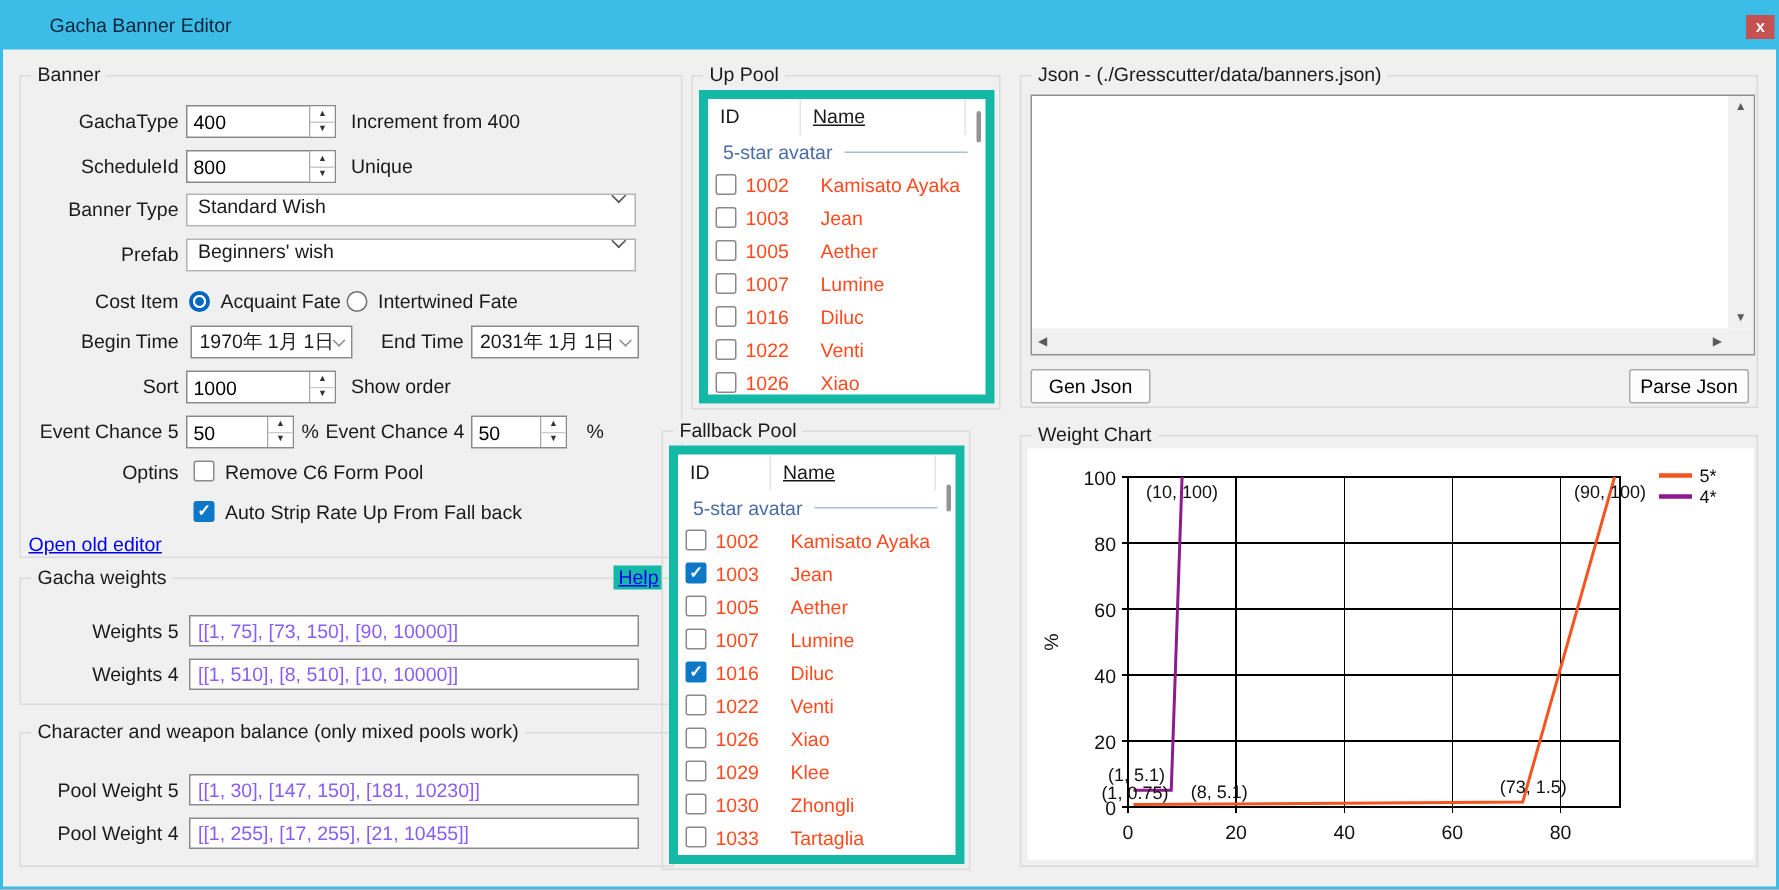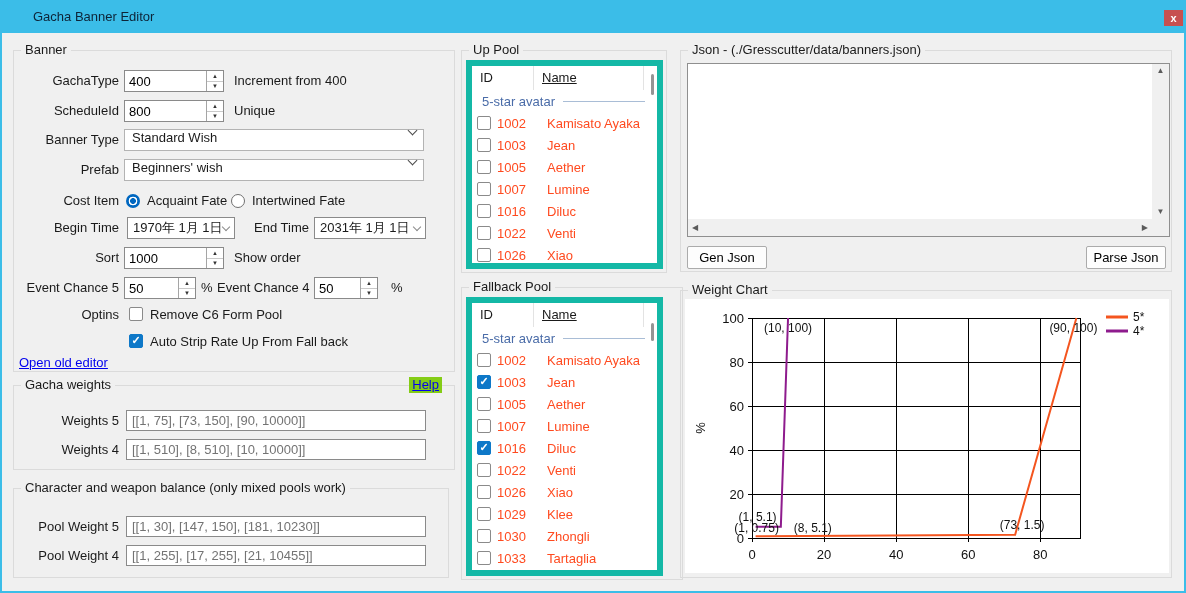--- a/index.html
+++ b/index.html
@@ -9,36 +9,36 @@
   #window { position:relative; width:1186px; height:593px; background:#F0F0F0; overflow:hidden; }
   .win-border { position:absolute; inset:0; border:2px solid #3BBDE8; border-top:none; pointer-events:none; z-index:60; }
 
   .titlebar { position:absolute; left:0; top:0; width:100%; height:33px; background:#3BBDE8; z-index:40; }
   .title { position:absolute; left:33px; top:0; line-height:33px; color:#0D2438; }
   .close-btn { position:absolute; right:3px; top:10px; width:19px; height:16px; background:#C75050; color:#fff;
                border:none; font-family:inherit; font-size:11px; font-weight:bold; line-height:15px; text-align:center; cursor:pointer; }
 
   .group { position:absolute; border:1px solid #DBDBDB; }
   .group-label { position:absolute; top:-9px; left:7px; background:#F0F0F0; padding:0 4px; line-height:16px; white-space:nowrap; }
-  .group-link { position:absolute; top:-9px; right:12px; background:#84cc16; padding:0 3px; line-height:16px; }
+  .group-link { position:absolute; top:-9px; right:12px; background:#14b8a6; padding:0 3px; line-height:16px; }
 
   #grp-banner   { left:13px;  top:50px;  width:442px; height:322px; }
   #grp-weights  { left:13px;  top:385px; width:442px; height:85px;  }
   #grp-balance  { left:13px;  top:488px; width:436px; height:90px;  }
   #grp-uppool   { left:461px; top:50px;  width:206px; height:223px; }
-  #grp-fallback { left:461px; top:287px; width:222px; height:293px; }
+  #grp-fallback { left:441px; top:287px; width:206px; height:293px; }
   #grp-json     { left:680px; top:50px;  width:492px; height:222px; }
   #grp-chart    { left:680px; top:290px; width:492px; height:288px; }
 
   .row { position:absolute; left:0; right:0; height:22px; }
   .flabel { position:absolute; left:0; width:105px; text-align:right; line-height:22px; white-space:nowrap; }
   .hint { position:absolute; left:220px; line-height:22px; white-space:nowrap; }
   .pct { position:absolute; line-height:22px; }
 
-  .textbox { position:absolute; background:#fff; border:1px solid #8A8A8A; height:21px; font:inherit; color:#737373; padding:0 5px; outline:none; }
+  .textbox { position:absolute; background:#fff; border:1px solid #8A8A8A; height:21px; font:inherit; color:#8b5cf6; padding:0 5px; outline:none; }
 
   .spin { position:absolute; height:22px; background:#fff; border:1px solid #8A8A8A; display:flex; }
   .spin input { border:none; outline:none; flex:1; min-width:0; padding:0 4px; font:inherit; background:transparent; }
   .spin-btns { width:17px; display:flex; flex-direction:column; border-left:1px solid #A5A5A5; }
   .spin-btn { flex:1; display:flex; align-items:center; justify-content:center; font-size:6px; color:#333; background:#fff; border:none; cursor:default; padding:0; font-family:inherit; }
   .spin-btn.up { border-bottom:1px solid #C9C9C9; }
 
   .combo { position:absolute; height:22px; background:#fff; border:1px solid #B3B3B3; display:flex; align-items:flex-start; padding:0 7px; cursor:default; }
   .chev { width:7px; height:7px; border-right:1.4px solid #4a4a4a; border-bottom:1.4px solid #4a4a4a; transform:rotate(45deg); margin-top:-3px; }
   .combo .chev { margin-left:auto; }

